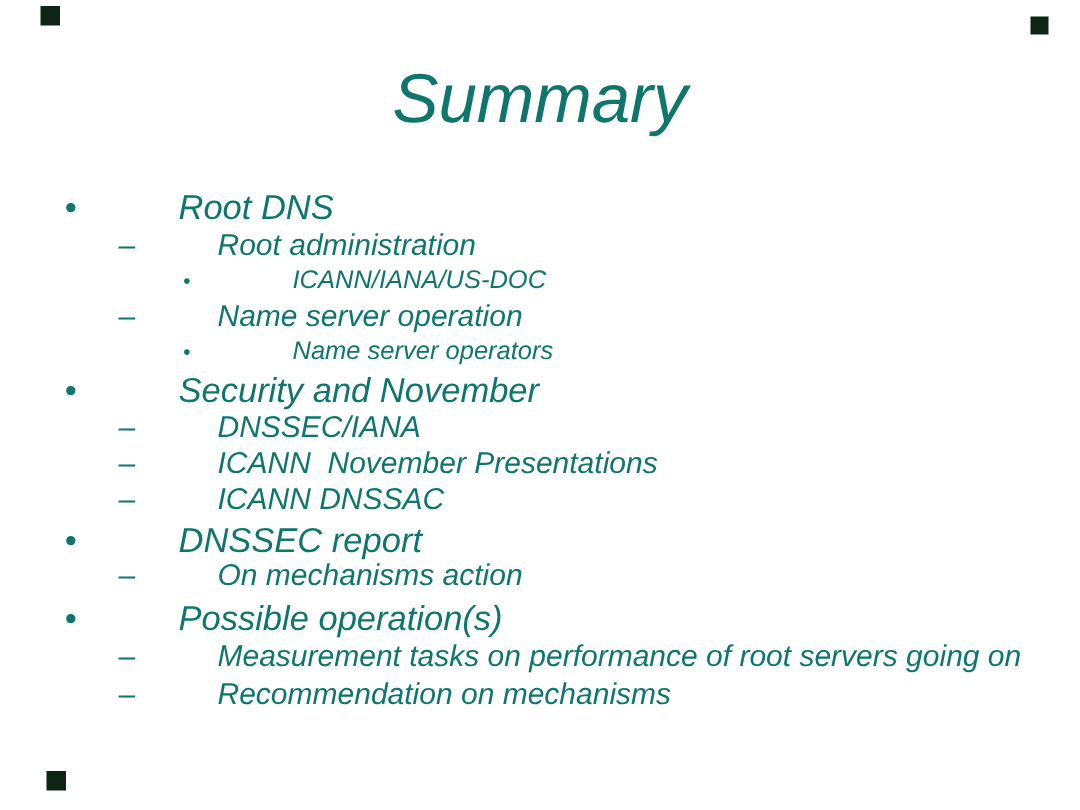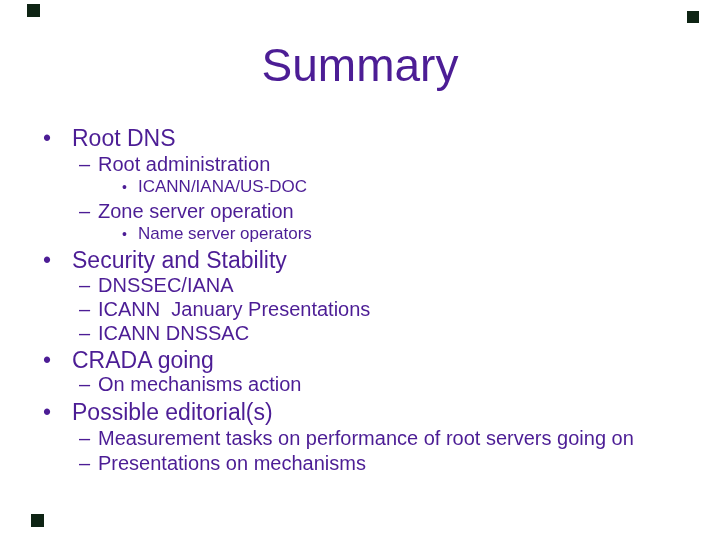--- a/index.html
+++ b/index.html
@@ -23,100 +23,100 @@
     line-height: 1;
     font-weight: 400;
     white-space: pre;
   }
   .bullet-row {
     position: absolute;
     left: 0; width: 720px;
     line-height: 1;
   }
   .bullet-row .marker { position: absolute; line-height: 1; }
-  .bullet-row .text   { position: absolute; line-height: 1; white-space: pre; }
+  .bullet-row .text   { position: absolute; line-height: 1; white-space: pre; margin-left: 47px; }
 
   .lvl1 { font-size: 23px; }
   .lvl1 .marker { left: 43px; }
   .lvl1 .text   { left: 72px; }
 
   .lvl2 { font-size: 20px; }
   .lvl2 .marker { left: 79px; }
   .lvl2 .text   { left: 98px; }
 
   .lvl3 { font-size: 17px; }
   .lvl3 .marker { left: 122px; font-size: 14px; top: 2px; }
-  .lvl3 .text   { left: 138px; }
+  .lvl3 .text   { left: 148px; }
 
   .corner { position: absolute; }
   #corner-tl { left: 27px;  top: 4px;   width: 13px; height: 13px; }
   #corner-tr { left: 687px; top: 11px;  width: 12px; height: 12px; }
   #corner-bl { left: 31px;  top: 514px; width: 13px; height: 13px; }
 </style>
 </head>
 <body>
 
-<div class="slide" style="background: rgb(255, 255, 255); color: #4c1d95;">
+<div class="slide" style="background: rgb(255, 255, 255); color: #0f766e; font-style: italic;">
   <div class="slide-title">Summary</div>
 
   <div id="bullet-list">
       <div class="bullet-row lvl1" style="top: 127px;">
         <span class="marker">•</span>
         <span class="text">Root DNS</span>
       </div>
       <div class="bullet-row lvl2" style="top: 154px;">
         <span class="marker">–</span>
         <span class="text">Root administration</span>
       </div>
       <div class="bullet-row lvl3" style="top: 178px;">
         <span class="marker">•</span>
         <span class="text">ICANN/IANA/US-DOC</span>
       </div>
       <div class="bullet-row lvl2" style="top: 201px;">
         <span class="marker">–</span>
-        <span class="text">Zone server operation</span>
+        <span class="text">Name server operation</span>
       </div>
       <div class="bullet-row lvl3" style="top: 225px;">
         <span class="marker">•</span>
         <span class="text">Name server operators</span>
       </div>
       <div class="bullet-row lvl1" style="top: 249px;">
         <span class="marker">•</span>
-        <span class="text">Security and Stability</span>
+        <span class="text">Security and November</span>
       </div>
       <div class="bullet-row lvl2" style="top: 275px;">
         <span class="marker">–</span>
         <span class="text">DNSSEC/IANA</span>
       </div>
       <div class="bullet-row lvl2" style="top: 299px;">
         <span class="marker">–</span>
-        <span class="text">ICANN  January Presentations</span>
+        <span class="text">ICANN  November Presentations</span>
       </div>
       <div class="bullet-row lvl2" style="top: 323px;">
         <span class="marker">–</span>
         <span class="text">ICANN DNSSAC</span>
       </div>
       <div class="bullet-row lvl1" style="top: 349px;">
         <span class="marker">•</span>
-        <span class="text">CRADA going</span>
+        <span class="text">DNSSEC report</span>
       </div>
       <div class="bullet-row lvl2" style="top: 374px;">
         <span class="marker">–</span>
         <span class="text">On mechanisms action</span>
       </div>
       <div class="bullet-row lvl1" style="top: 401px;">
         <span class="marker">•</span>
-        <span class="text">Possible editorial(s)</span>
+        <span class="text">Possible operation(s)</span>
       </div>
       <div class="bullet-row lvl2" style="top: 428px;">
         <span class="marker">–</span>
         <span class="text">Measurement tasks on performance of root servers going on</span>
       </div>
       <div class="bullet-row lvl2" style="top: 453px;">
         <span class="marker">–</span>
-        <span class="text">Presentations on mechanisms</span>
+        <span class="text">Recommendation on mechanisms</span>
       </div>
     </div>
 
   <div class="corner" id="corner-tl" style="background: rgb(14, 36, 20);"></div>
   <div class="corner" id="corner-tr" style="background: rgb(14, 36, 20);"></div>
   <div class="corner" id="corner-bl" style="background: rgb(14, 36, 20);"></div>
 </div>
 
 </body></html>

